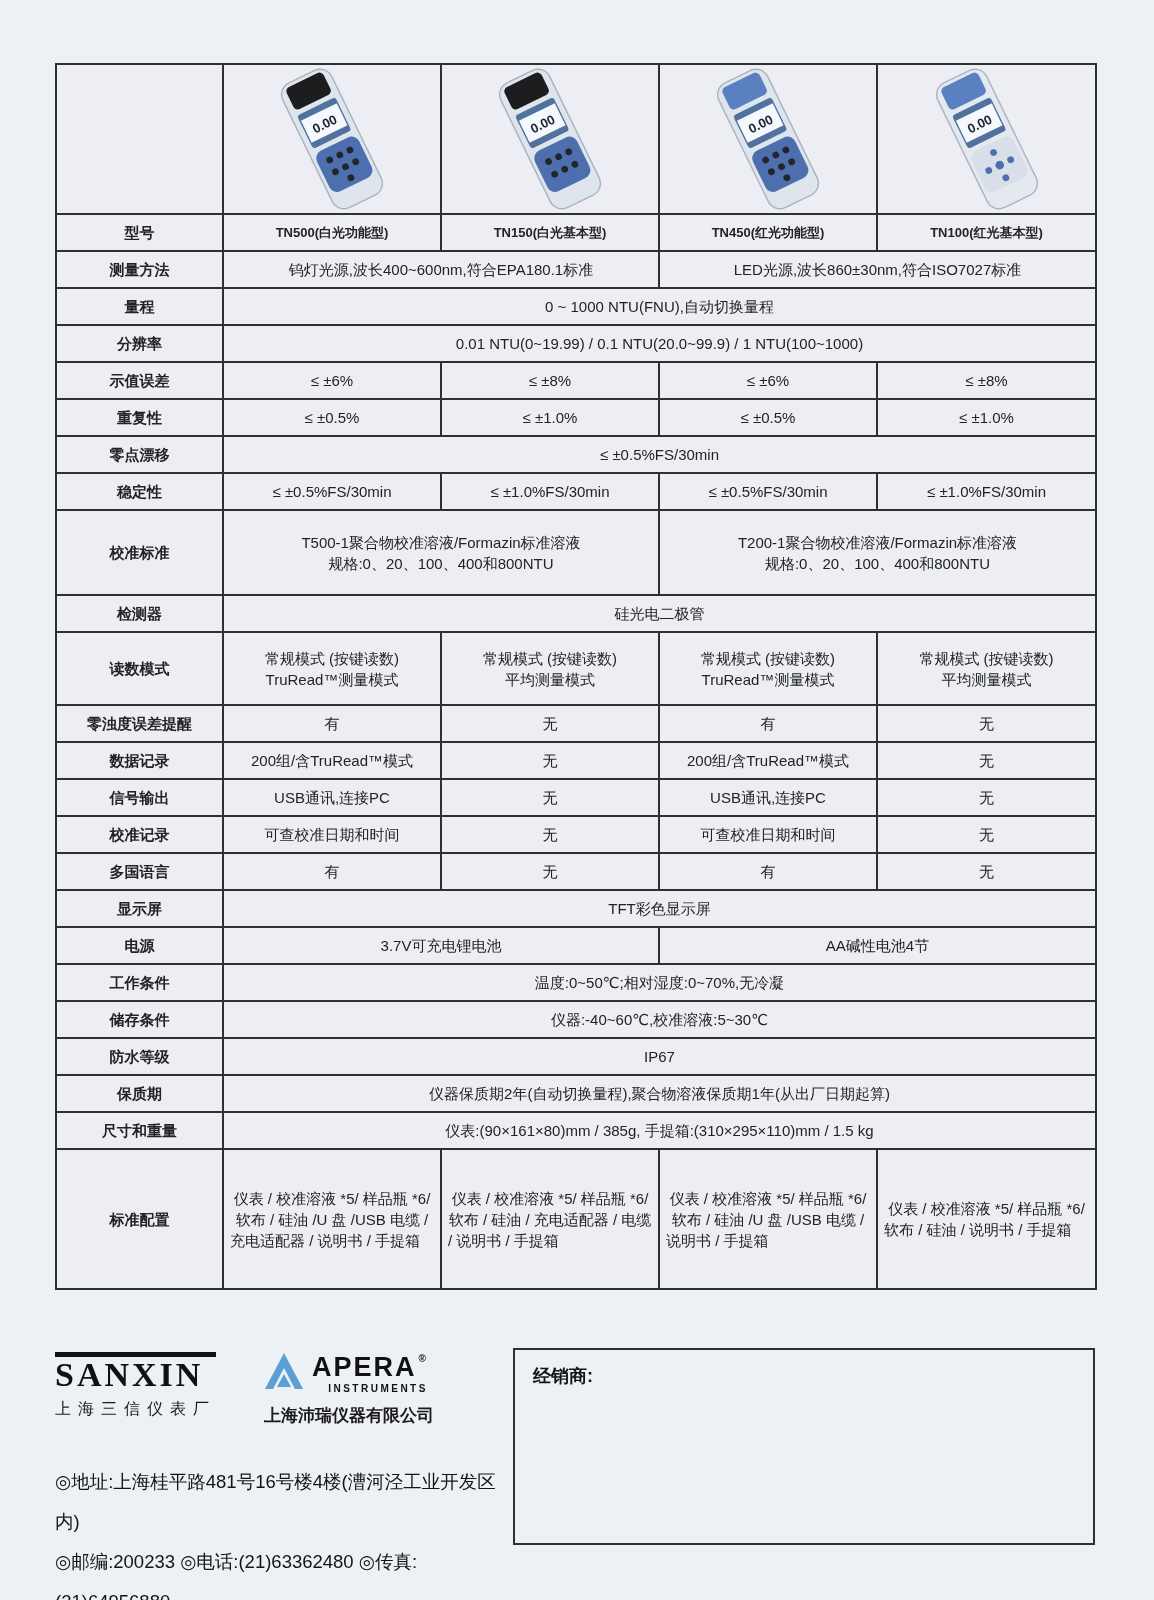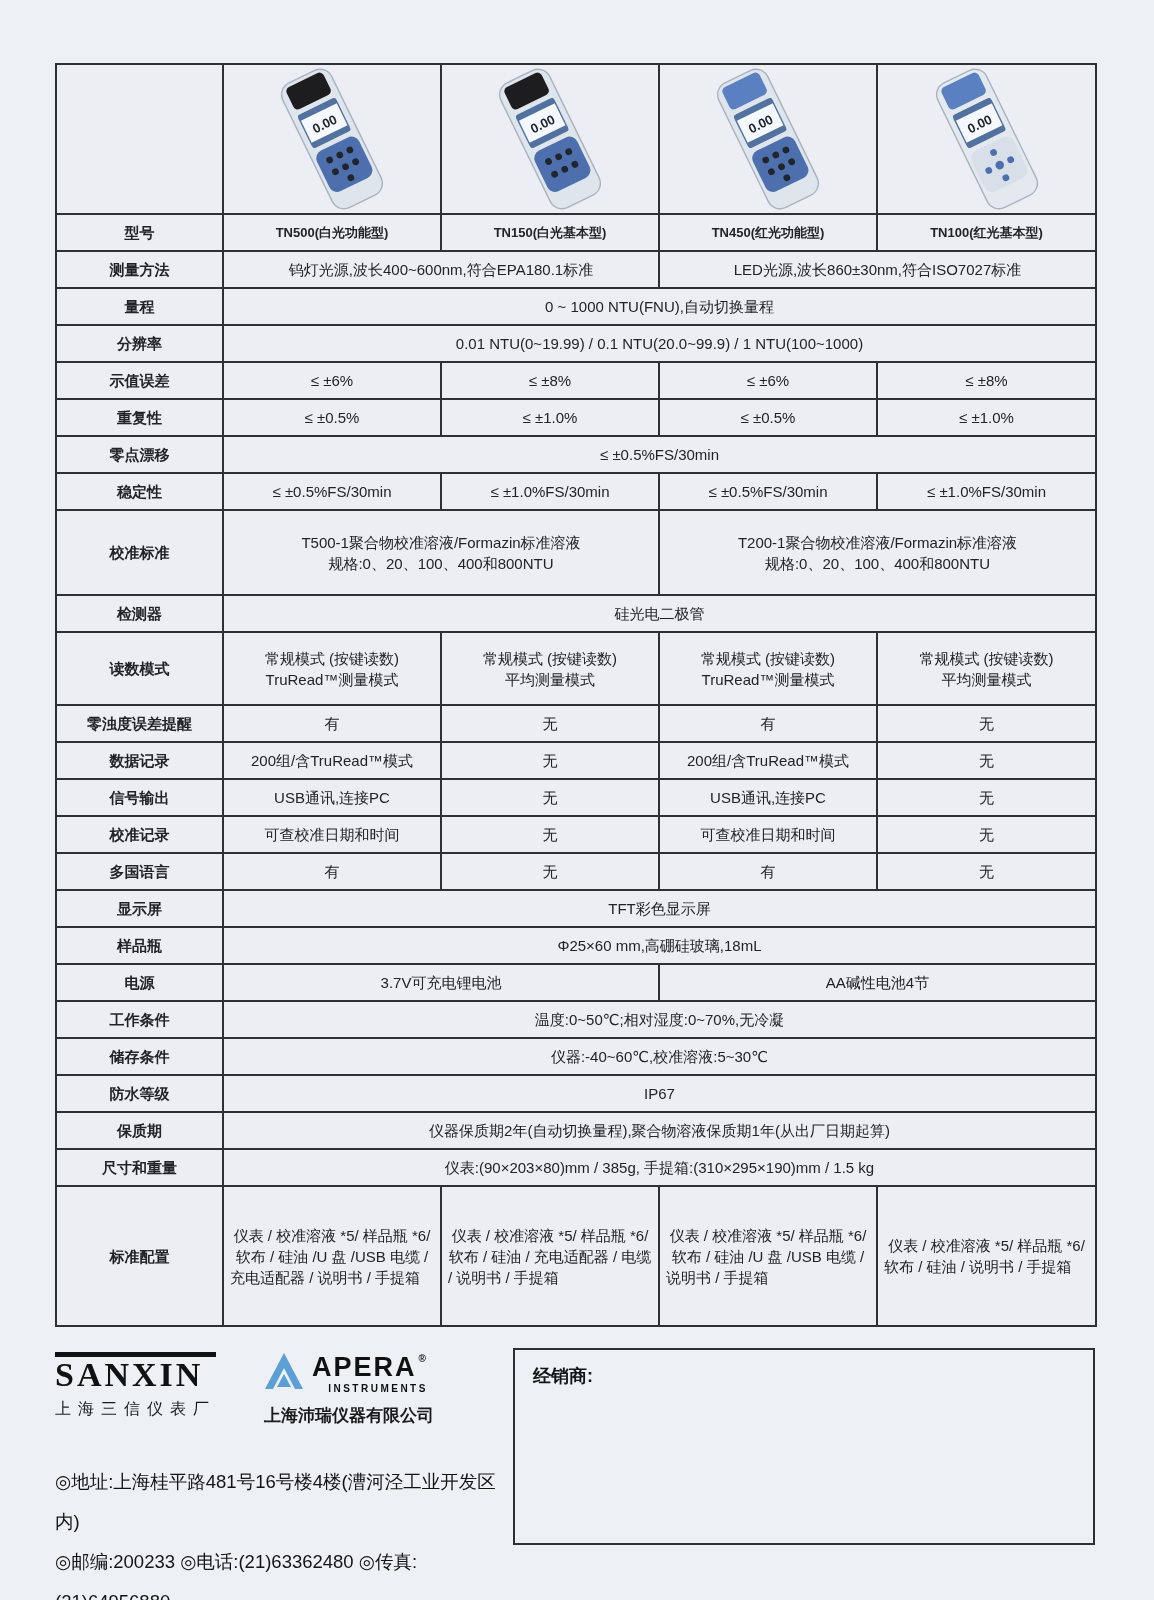--- a/index.html
+++ b/index.html
@@ -295,24 +295,20 @@
       <td>无</td>
       <td>有</td>
       <td>无</td>
     </tr>
 
     <tr>
       <th>显示屏</th>
       <td colspan="4">TFT彩色显示屏</td>
     </tr>
 
-    <tr>
-      <th>样品瓶</th>
-      <td colspan="4">Φ25×60 mm,高硼硅玻璃,18mL</td>
-    </tr>
 
     <tr>
       <th>电源</th>
       <td colspan="2">3.7V可充电锂电池</td>
       <td colspan="2">AA碱性电池4节</td>
     </tr>
 
     <tr>
       <th>工作条件</th>
       <td colspan="4">温度:0~50℃;相对湿度:0~70%,无冷凝</td>
@@ -328,21 +324,21 @@
       <td colspan="4">IP67</td>
     </tr>
 
     <tr>
       <th>保质期</th>
       <td colspan="4">仪器保质期2年(自动切换量程),聚合物溶液保质期1年(从出厂日期起算)</td>
     </tr>
 
     <tr>
       <th>尺寸和重量</th>
-      <td colspan="4">仪表:(90×203×80)mm / 385g, 手提箱:(310×295×190)mm / 1.5 kg</td>
+      <td colspan="4">仪表:(90×161×80)mm / 385g, 手提箱:(310×295×110)mm / 1.5 kg</td>
     </tr>
 
     <tr>
       <th>标准配置</th>
       <td class="config-cell" style="height:140px">仪表 / 校准溶液 *5/ 样品瓶 *6/ 软布 / 硅油 /U 盘 /USB 电缆 / 充电适配器 / 说明书 / 手提箱</td>
       <td class="config-cell">仪表 / 校准溶液 *5/ 样品瓶 *6/ 软布 / 硅油 / 充电适配器 / 电缆 / 说明书 / 手提箱</td>
       <td class="config-cell">仪表 / 校准溶液 *5/ 样品瓶 *6/ 软布 / 硅油 /U 盘 /USB 电缆 / 说明书 / 手提箱</td>
       <td class="config-cell">仪表 / 校准溶液 *5/ 样品瓶 *6/ 软布 / 硅油 / 说明书 / 手提箱</td>
     </tr>
   </tbody>

